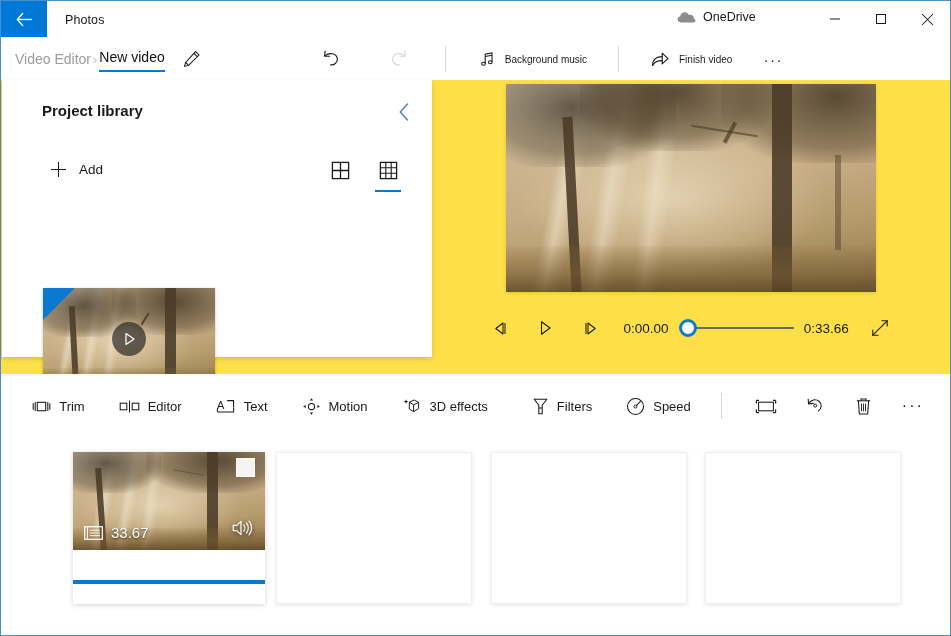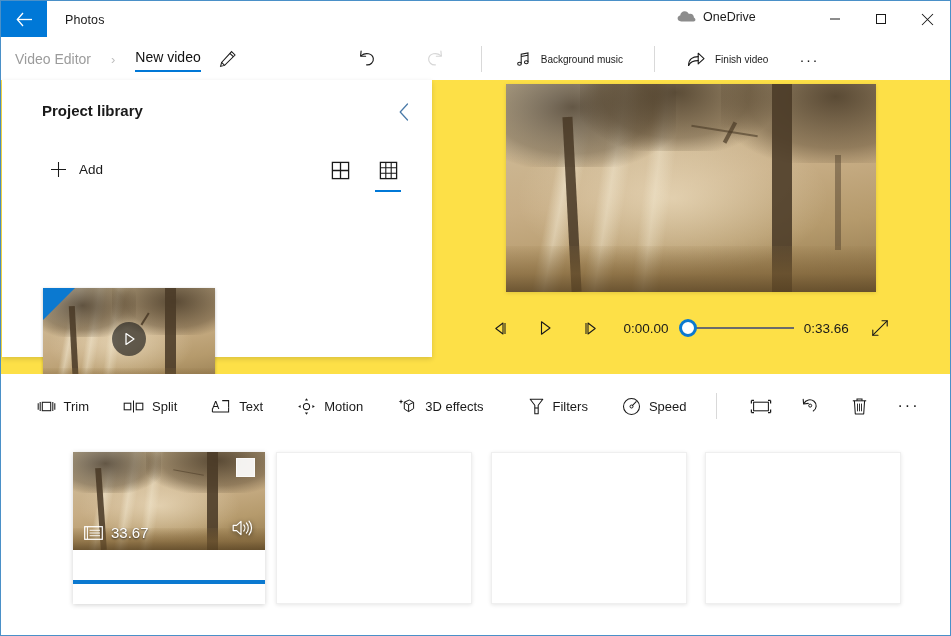--- a/index.html
+++ b/index.html
@@ -30,42 +30,42 @@
   }
   .back-btn svg { display: block; }
   .app-title {
     display: flex; align-items: center;
     padding-left: 18px;
     font-size: 12.5px; color: #1a1a1a;
     letter-spacing: .1px;
   }
   .onedrive {
     position: absolute; left: 676px; top: 9px;
-    display: flex; align-items: flex-start; gap: 7px;
+    display: flex; align-items: flex-end; gap: 7px;
     font-size: 12.5px; color: #1a1a1a;
     cursor: pointer;
   }
   .wincontrols {
     position: absolute; right: 0; top: 0;
     display: flex; height: 36px;
   }
   .wc {
     width: 46px; height: 36px;
     display: flex; align-items: center; justify-content: center;
     cursor: pointer;
   }
 
   
   .cmdbar {
     position: absolute; left: 0; top: 37px; right: 0; height: 42px;
     background: #ffffff;
     display: flex; align-items: center;
   }
   .breadcrumb {
-    display: flex; align-items: center; gap: 20px;
+    display: flex; align-items: center; gap: 2px;
     padding-left: 14px;
   }
   .bc-parent {
     font-size: 14px; color: #9b9b9b; cursor: pointer;
   }
   .bc-sep { color: #bdbdbd; font-size: 13px; }
   .bc-current {
     font-size: 14px; color: #111; cursor: pointer;
     position: relative; padding-bottom: 5px;
   }
@@ -479,21 +479,21 @@
         </svg>
         <span>Trim</span>
       </div>
 
       <div class="et-item" style="margin-left:14px">
         <svg width="21" height="17" viewBox="0 0 21 17">
           <rect x="1.2" y="5.2" width="6.6" height="6.6" fill="none" stroke="#1a1a1a" stroke-width="1.05"></rect>
           <rect x="13.2" y="5.2" width="6.6" height="6.6" fill="none" stroke="#1a1a1a" stroke-width="1.05"></rect>
           <path d="M10.5 2.5 V14.5" stroke="#1a1a1a" stroke-width="1.05"></path>
         </svg>
-        <span>Split</span>
+        <span>Editor</span>
       </div>
 
       <div class="et-item" style="margin-left:14px">
         <svg width="20" height="17" viewBox="0 0 20 17">
           <text x="1" y="11" font-family="Liberation Sans, sans-serif" font-size="11" fill="#1a1a1a">A</text>
           <path d="M11.2 2.6 H17.6 V9.5" fill="none" stroke="#1a1a1a" stroke-width="1.05"></path>
           <path d="M1.4 14.0 H17.6 V9.5" fill="none" stroke="#1a1a1a" stroke-width="1.05"></path>
           <path d="M1.4 14.0 V10.5" stroke="#1a1a1a" stroke-width="1.05"></path>
         </svg>
         <span>Text</span>

